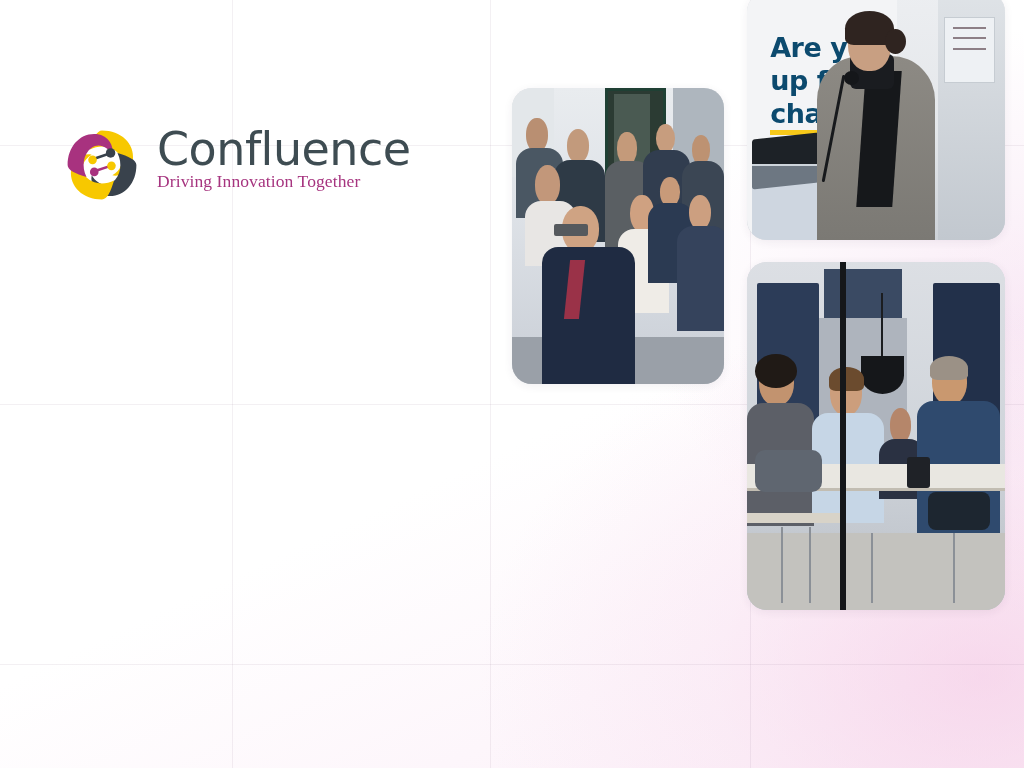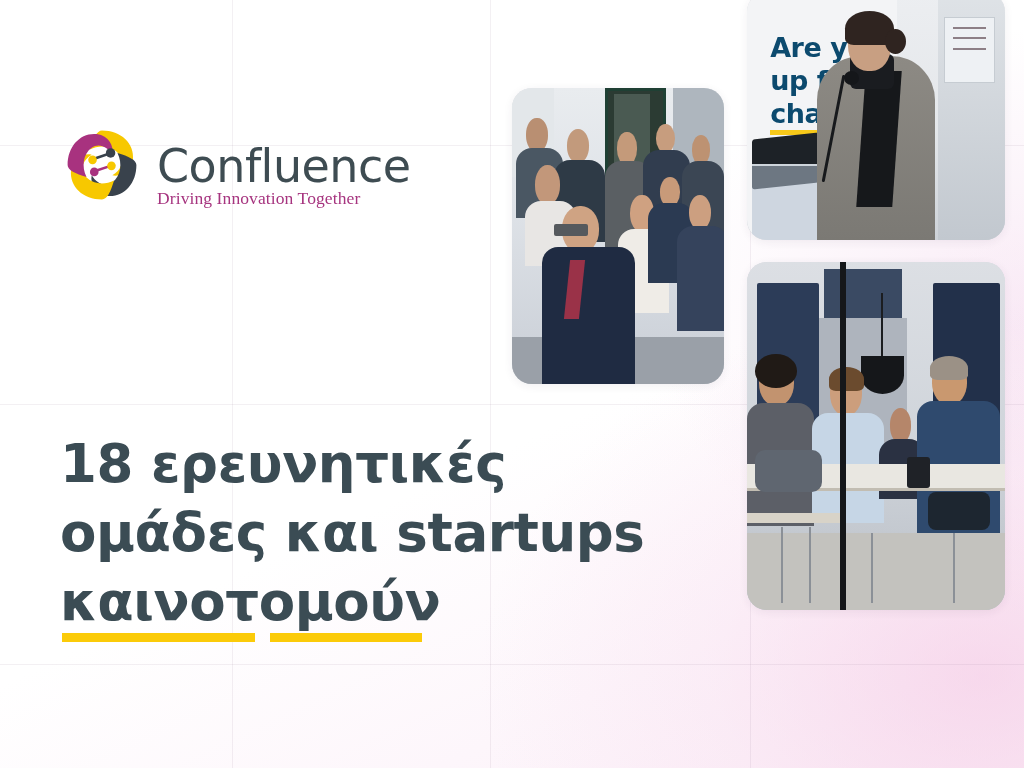--- a/index.html
+++ b/index.html
@@ -45,21 +45,21 @@
     height: 1px;
     background: rgba(146,120,150,0.115);
   }
 
   
   .logo-block {
     position: absolute;
     left: 59px;
     top: 122px;
     display: flex;
-    align-items: flex-end;
+    align-items: flex-start;
     gap: 12px;
   }
   .logo-mark {
     width: 86px;
     height: 86px;
     flex: 0 0 auto;
     display: block;
   }
   .logo-words {
     display: flex;
@@ -223,31 +223,20 @@
       <circle cx="60" cy="36" r="5.5" fill="#39424c"></circle>
       <circle cx="41" cy="58" r="5" fill="#a8327f"></circle>
       <circle cx="61" cy="51" r="5" fill="#f7c800"></circle>
     </svg>
     <div class="logo-words">
       <div class="logo-name">Confluence</div>
       <div class="logo-tagline">Driving Innovation Together</div>
     </div>
   </div>
 
-  <h1 class="headline">
-    <span class="hl-line">18 ερευνητικές</span>
-    <span class="hl-line">ομάδες και startups</span>
-    <span class="hl-line">
-      <span class="hl-underline">
-        <span>καινοτομούν</span>
-        <span class="uline-seg uline-a"></span>
-        <span class="uline-seg uline-b"></span>
-      </span>
-    </span>
-  </h1>
 
   <div class="photo photo-audience">
     <div class="photo-inner">
       <div class="aud-bg"></div>
       <div class="aud-wallL"></div>
       <div class="aud-wallR"></div>
       <div class="aud-door"></div>
       <div class="aud-doorin"></div>
       <div class="aud-floor"></div>
 

